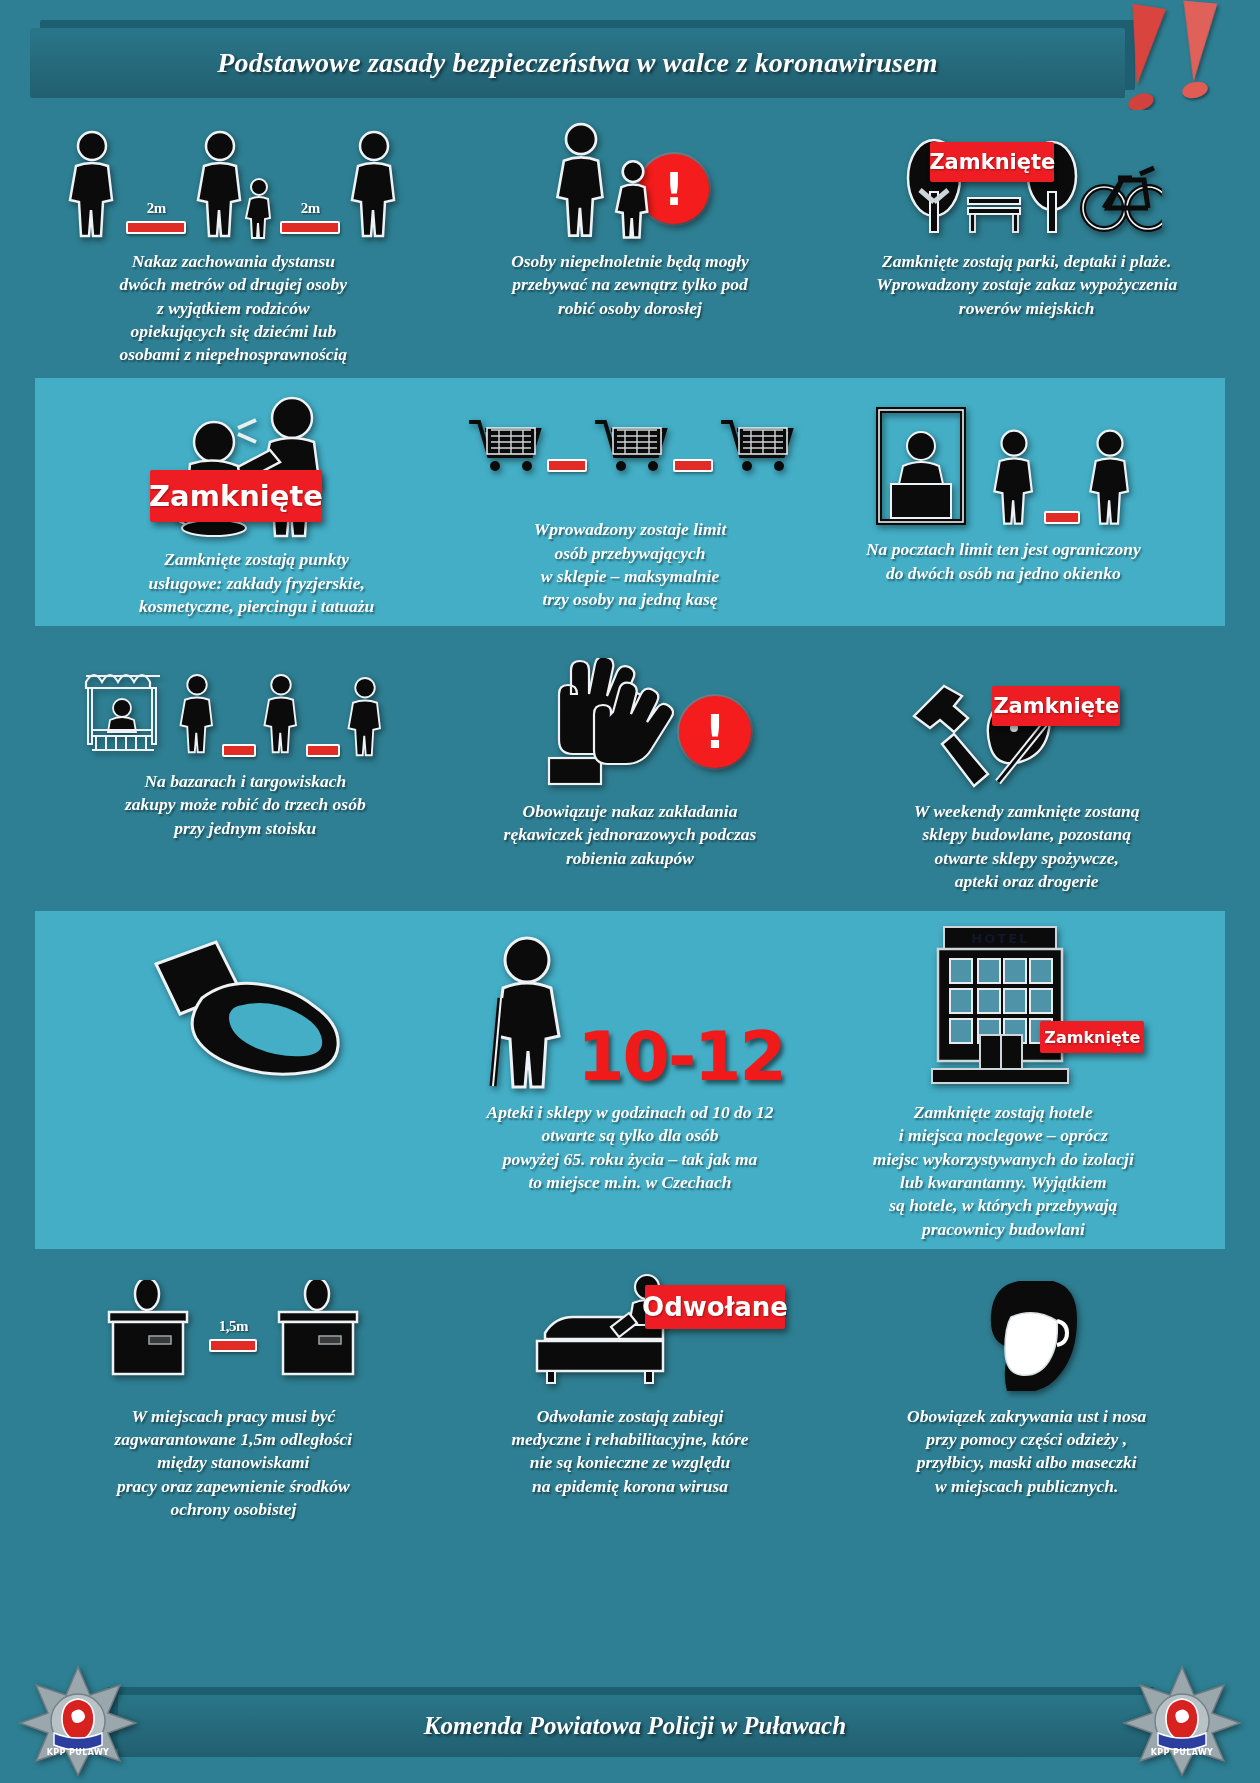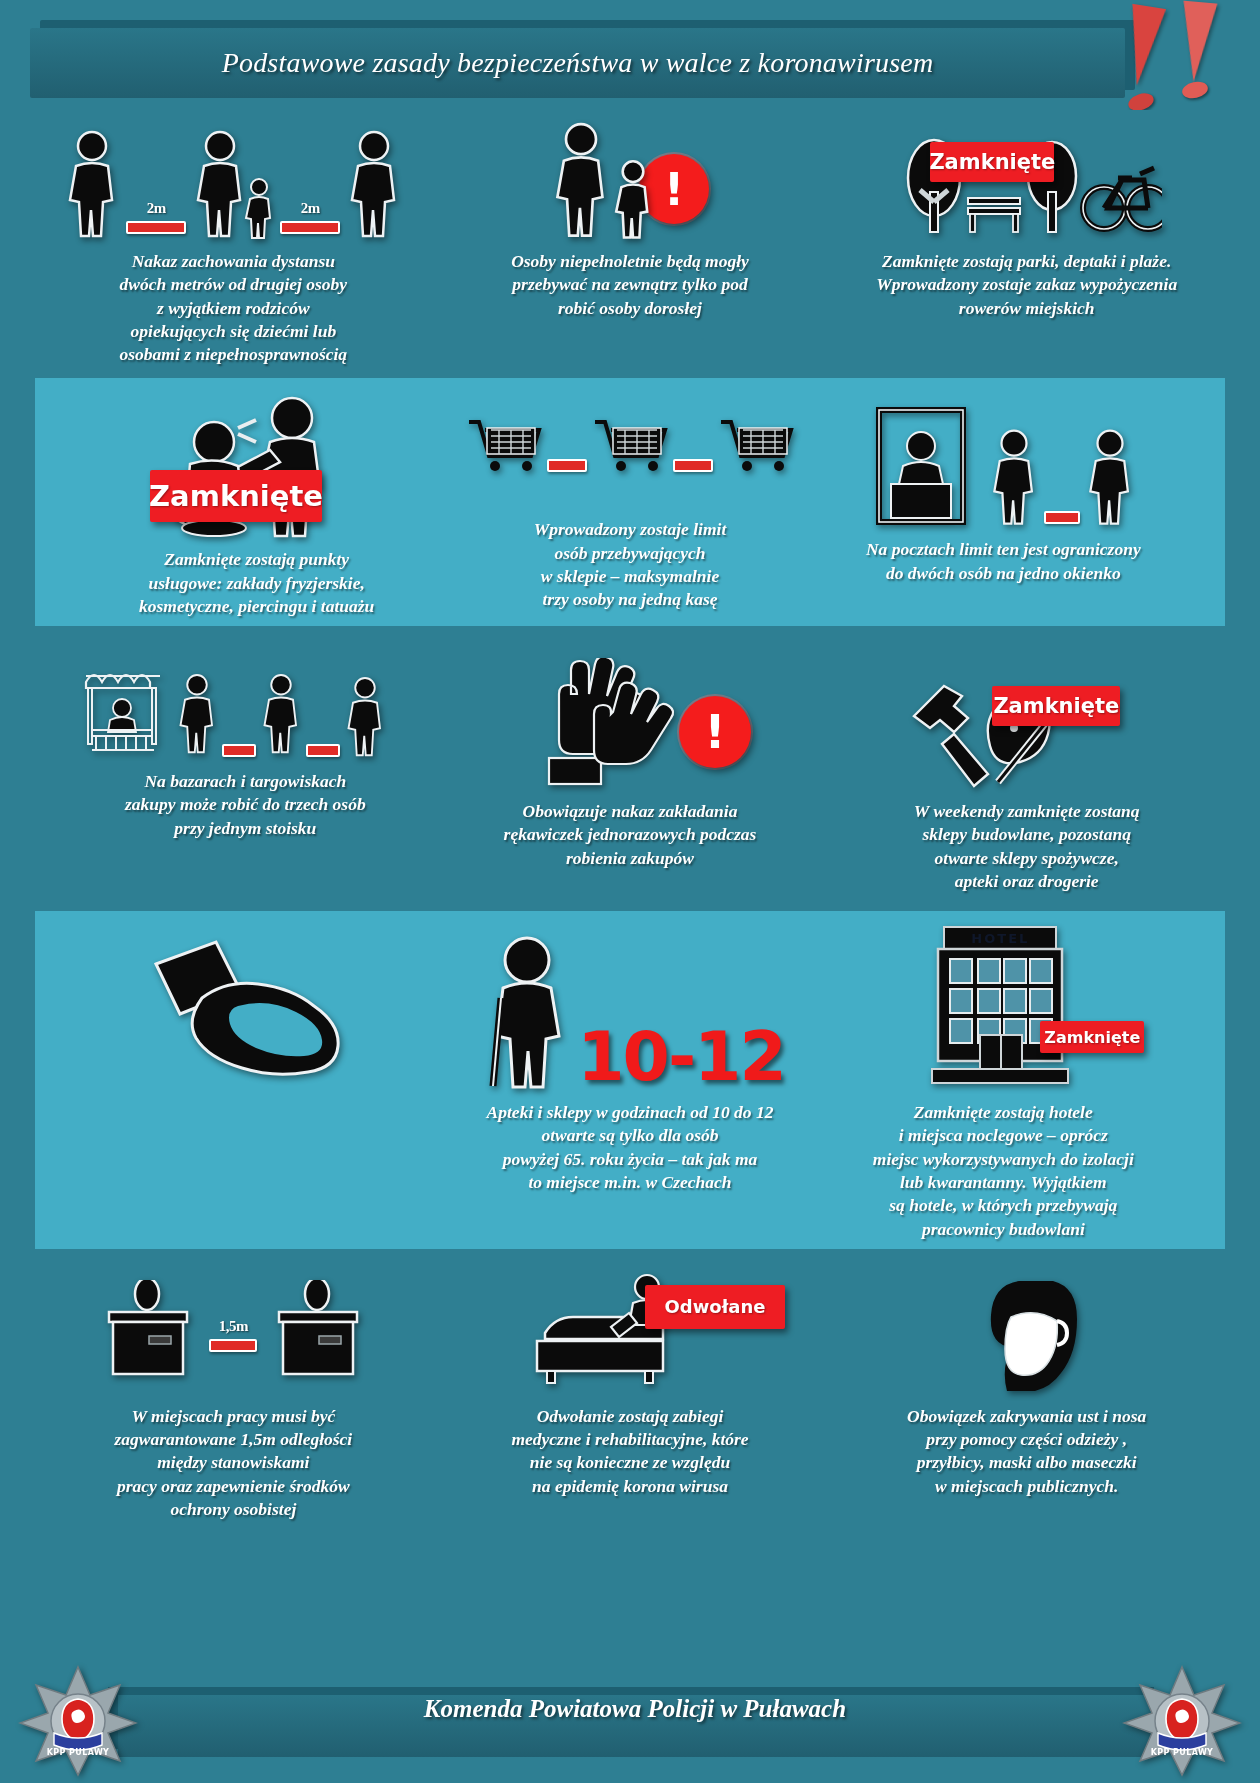--- a/index.html
+++ b/index.html
@@ -18,21 +18,21 @@
     position:absolute;left:40px;top:20px;width:1095px;height:70px;
     background:#1d5f71;border-radius:2px;
   }
   .title-bar{
     position:absolute;left:30px;top:28px;width:1095px;height:70px;
     background:linear-gradient(180deg,#2a7689 0%,#215f70 100%);
     border-radius:2px;
     display:flex;align-items:center;justify-content:center;
   }
   .title-text{
-    color:#fff;font-style:italic;font-weight:normal;font-size:28px;
+    color:#fff;font-style:italic;font-weight:bold;font-size:28px;
     letter-spacing:.2px;
     text-shadow:2px 2px 3px rgba(0,0,0,.55);
     white-space:nowrap;
   }
   .bang-group{position:absolute;right:22px;top:2px;width:120px;height:120px;}
   .bang{position:absolute;width:0;height:0;}
   .bang-a{
     left:8px;top:4px;
     border-left:17px solid transparent;border-right:17px solid transparent;
     border-top:80px solid #d9443f;
@@ -112,21 +112,21 @@
   .footer{
     position:absolute;left:0;bottom:0;width:1260px;height:120px;
   }
   .footer-bar-shadow{
     position:absolute;left:108px;bottom:34px;width:1046px;height:62px;
     background:#1d5f71;
   }
   .footer-bar{
     position:absolute;left:118px;bottom:26px;width:1034px;height:62px;
     background:linear-gradient(180deg,#2a7689 0%,#215f70 100%);
-    display:flex;align-items:flex-start;justify-content:center;
+    display:flex;align-items:center;justify-content:center;
   }
   .footer-text{
     color:#fff;font-style:italic;font-weight:bold;font-size:25px;
     text-shadow:2px 2px 3px rgba(0,0,0,.5);
   }
   .badge-police{position:absolute;bottom:6px;width:120px;height:112px;}
   .badge-left{left:18px;}
   .badge-right{right:18px;}
   .badge-star svg{display:block;filter:drop-shadow(2px 2px 3px rgba(0,0,0,.45));}
   .badge-caption{
@@ -547,21 +547,21 @@
               <path d="M20 60 q10-16 28-16 l78 0 q12 0 12 12 l0 10 -118 0 z" fill="#0b0b0b" stroke="#eef2f4" stroke-width="2.5"></path>
 
               <circle cx="122" cy="14" r="12" fill="#0b0b0b" stroke="#eef2f4" stroke-width="2.2"></circle>
               <path d="M108 30 q14-6 28 0 l4 22 -36 0 z" fill="#0b0b0b" stroke="#eef2f4" stroke-width="2.2"></path>
               <path d="M104 40 l-18 14 l8 10 l18-14 z" fill="#0b0b0b" stroke="#eef2f4" stroke-width="2.2"></path>
 
               <rect x="12" y="68" width="126" height="30" fill="#0b0b0b" stroke="#eef2f4" stroke-width="2.5"></rect>
               <rect x="22" y="98" width="8" height="12" fill="#0b0b0b" stroke="#eef2f4" stroke-width="2"></rect>
               <rect x="120" y="98" width="8" height="12" fill="#0b0b0b" stroke="#eef2f4" stroke-width="2"></rect>
             </svg>
-            <div class="badge-red" style="position:absolute;left:120px;top:12px;width:140px;height:44px;font-size:18px;">Odwołane</div>
+            <div class="badge-red" style="position:absolute;left:120px;top:12px;width:140px;height:44px;font-size:26px;">Odwołane</div>
           </div>
         </div>
         <div class="caption" style="white-space:pre-line;">Odwołanie zostają zabiegi
 medyczne i rehabilitacyjne, które
 nie są konieczne ze względu
 na epidemię korona wirusa</div>
       </div>
 
       <div class="cell">
         <div class="art" style="height:120px;align-items:flex-end;">

